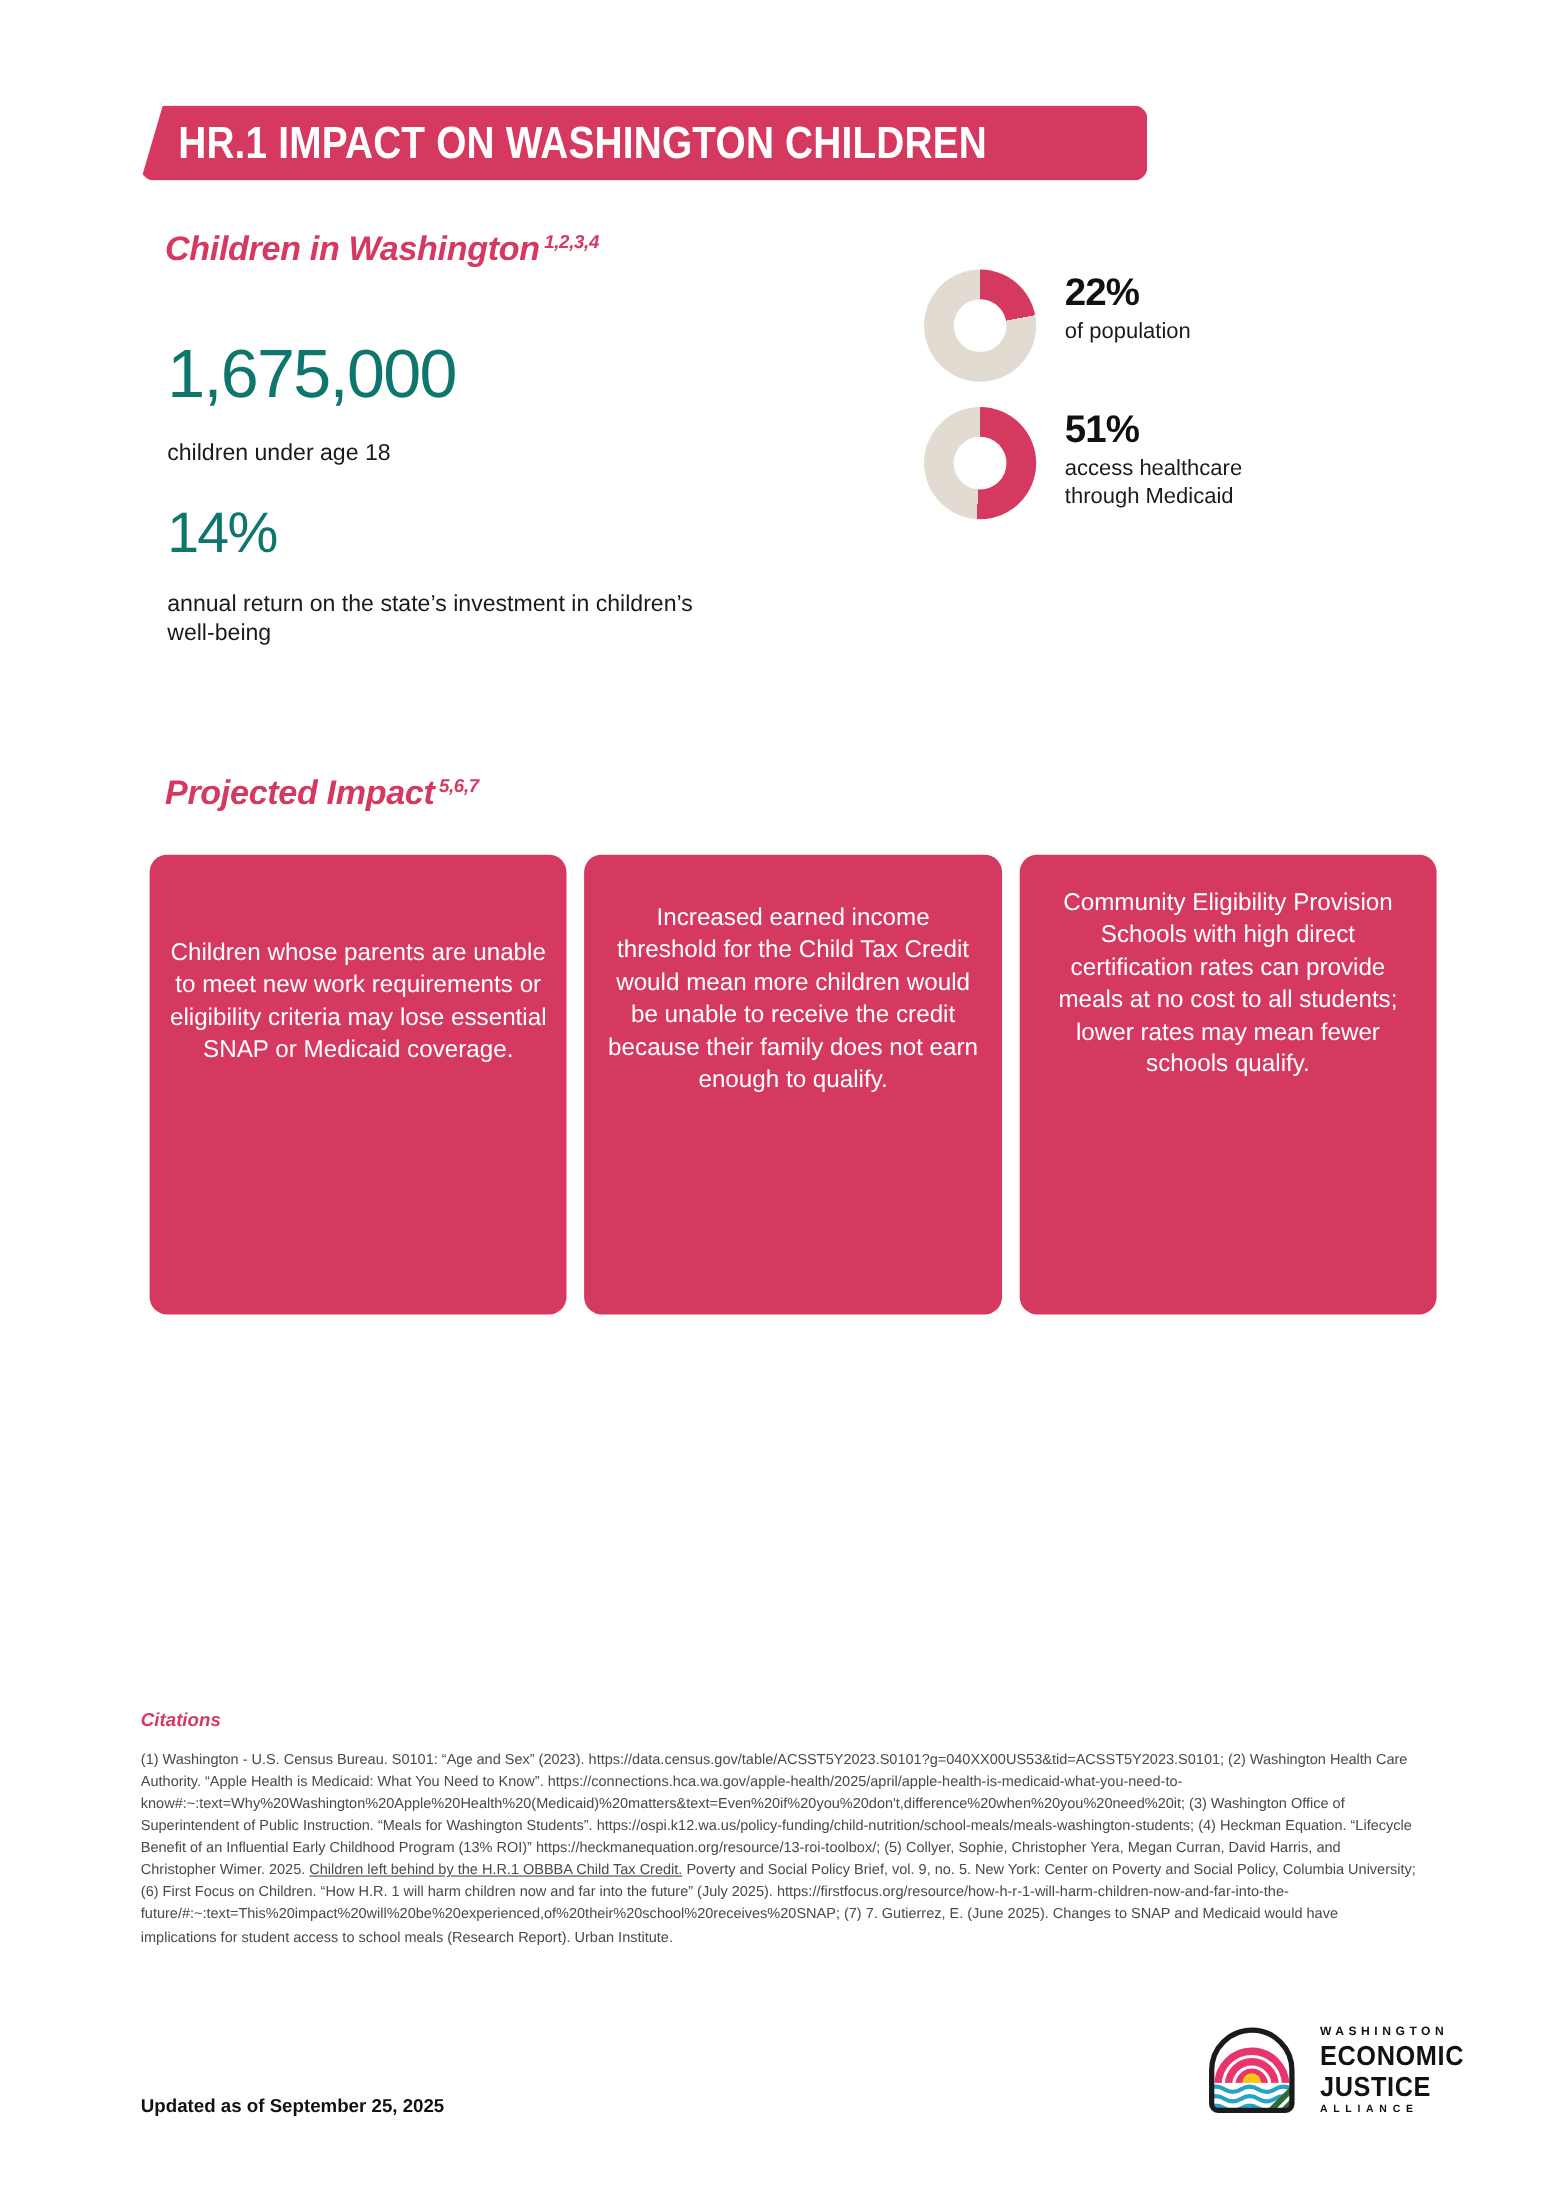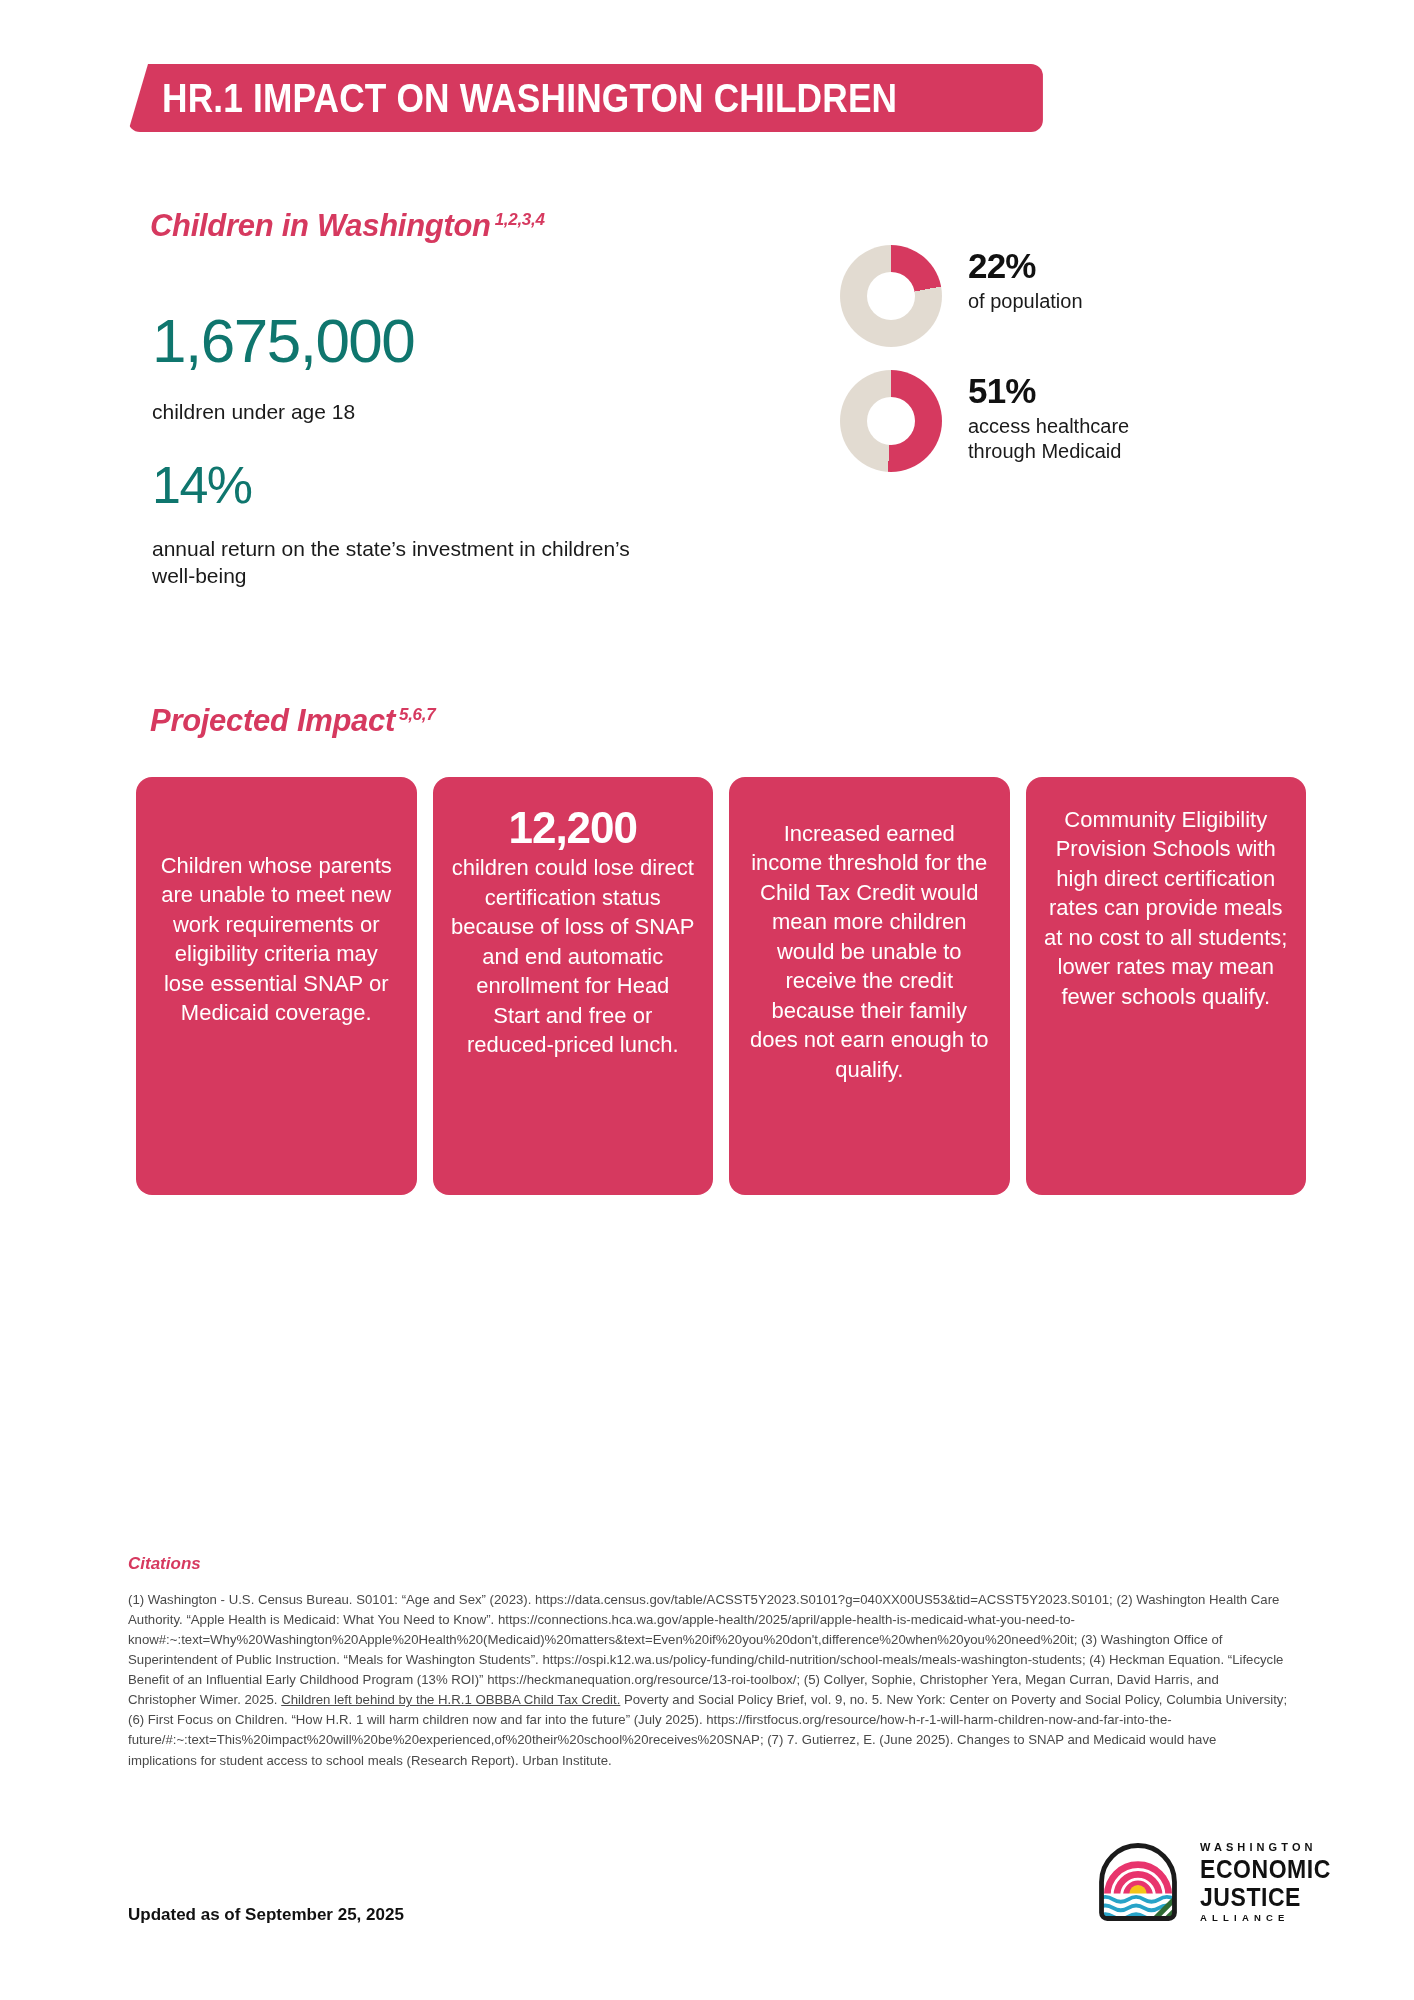--- a/index.html
+++ b/index.html
@@ -29,20 +29,21 @@
     position: relative;
     display: inline-flex;
     align-items: center;
     height: 68px;
     padding: 0 26px 0 34px;
     background: #D6395F;
     color: #ffffff;
     border-radius: 12px;
     -webkit-clip-path: polygon(20px 0, 100% 0, 100% 100%, 0 100%);
     clip-path: polygon(20px 0, 100% 0, 100% 100%, 0 100%);
+    margin-top: 32px;
   }
   .banner-text {
     font-family: "Liberation Sans Narrow", "Liberation Sans", sans-serif;
     font-size: 41px;
     font-weight: 700;
     letter-spacing: 0.2px;
     line-height: 1;
     transform: scaleX(0.86);
     transform-origin: left center;
     white-space: nowrap;
@@ -282,24 +283,20 @@
 
 
   <div class="sec-heading" id="heading-impact">
     <span>Projected Impact</span><span class="sup">5,6,7</span>
   </div>
 
   <div class="cards">
     <div class="card">
       <div class="card-spacer" style="height:46px"></div>
       <div class="card-text">Children whose parents are unable to meet new work requirements or eligibility criteria may lose essential SNAP or Medicaid coverage.</div>
-    </div>
-    <div class="card">
-      <div class="card-num">12,200</div>
-      <div class="card-text">children could lose direct certification status because of loss of SNAP and end automatic enrollment for Head Start and free or reduced-priced lunch.</div>
     </div>
     <div class="card">
       <div class="card-spacer" style="height:14px"></div>
       <div class="card-text">Increased earned income threshold for the Child Tax Credit would mean more children would be unable to receive the credit because their family does not earn enough to qualify.</div>
     </div>
     <div class="card">
       <div class="card-text">Community Eligibility Provision Schools with high direct certification rates can provide meals at no cost to all students; lower rates may mean fewer schools qualify.</div>
     </div>
   </div>
 

